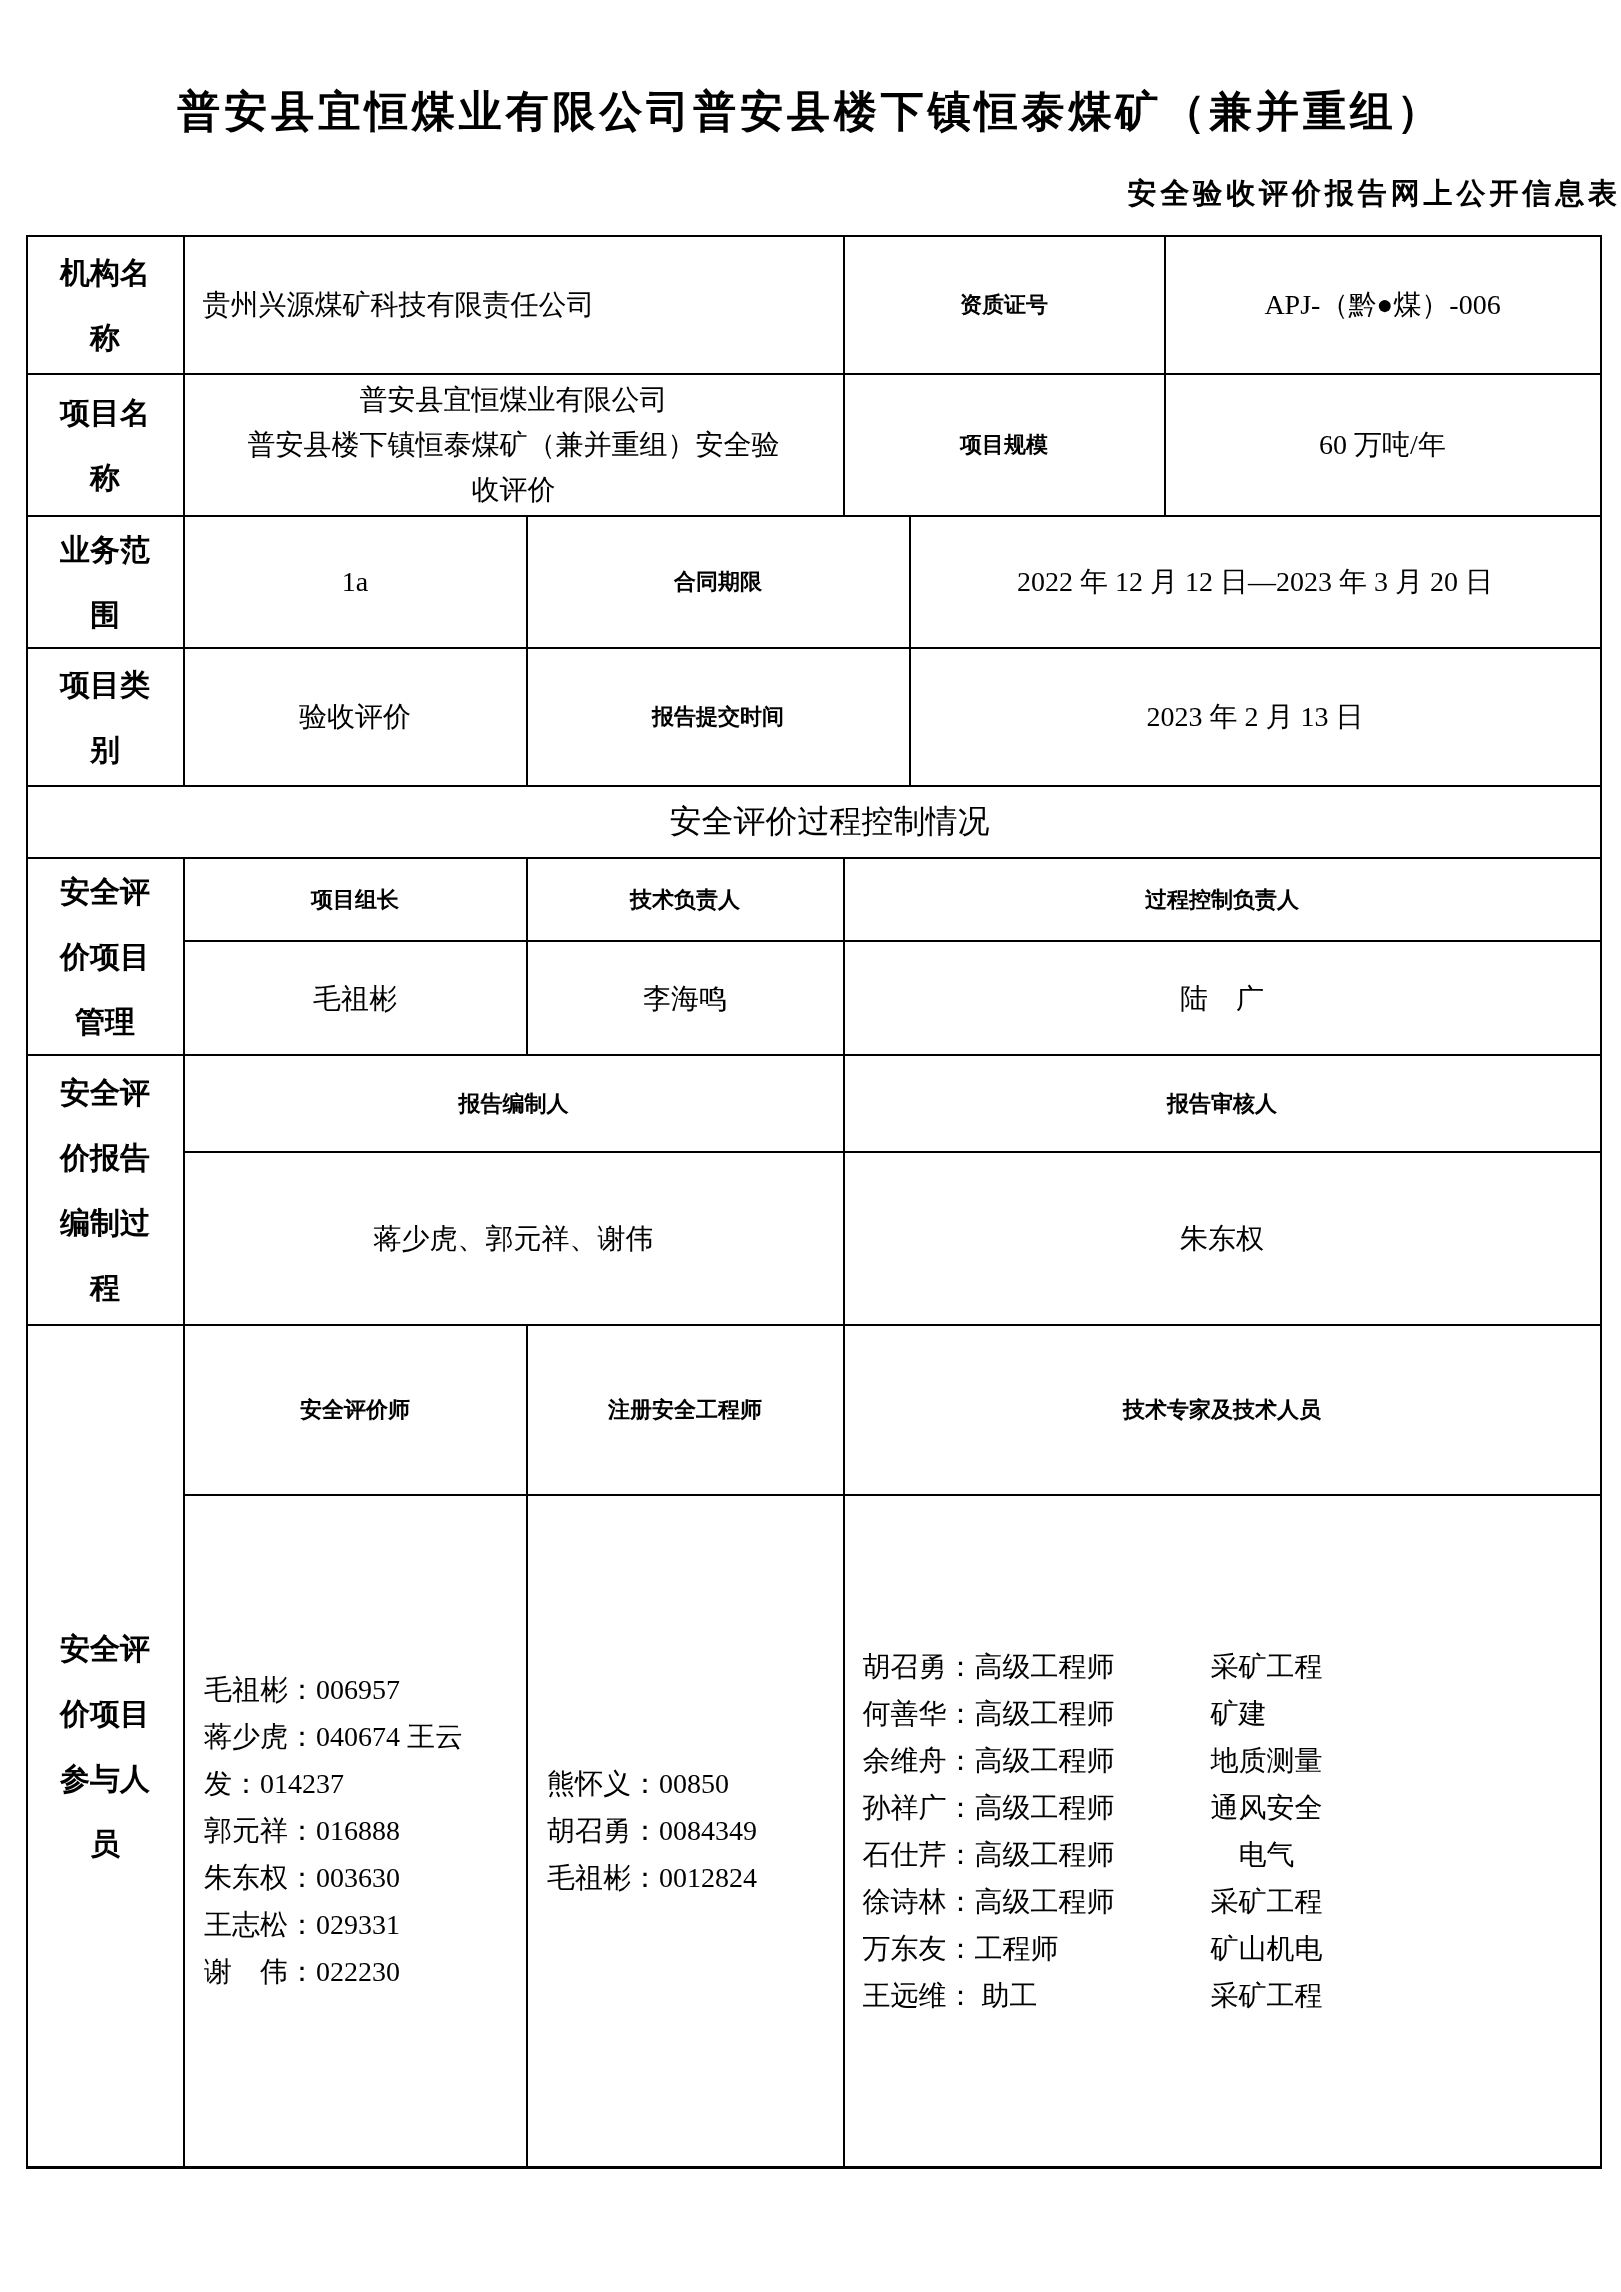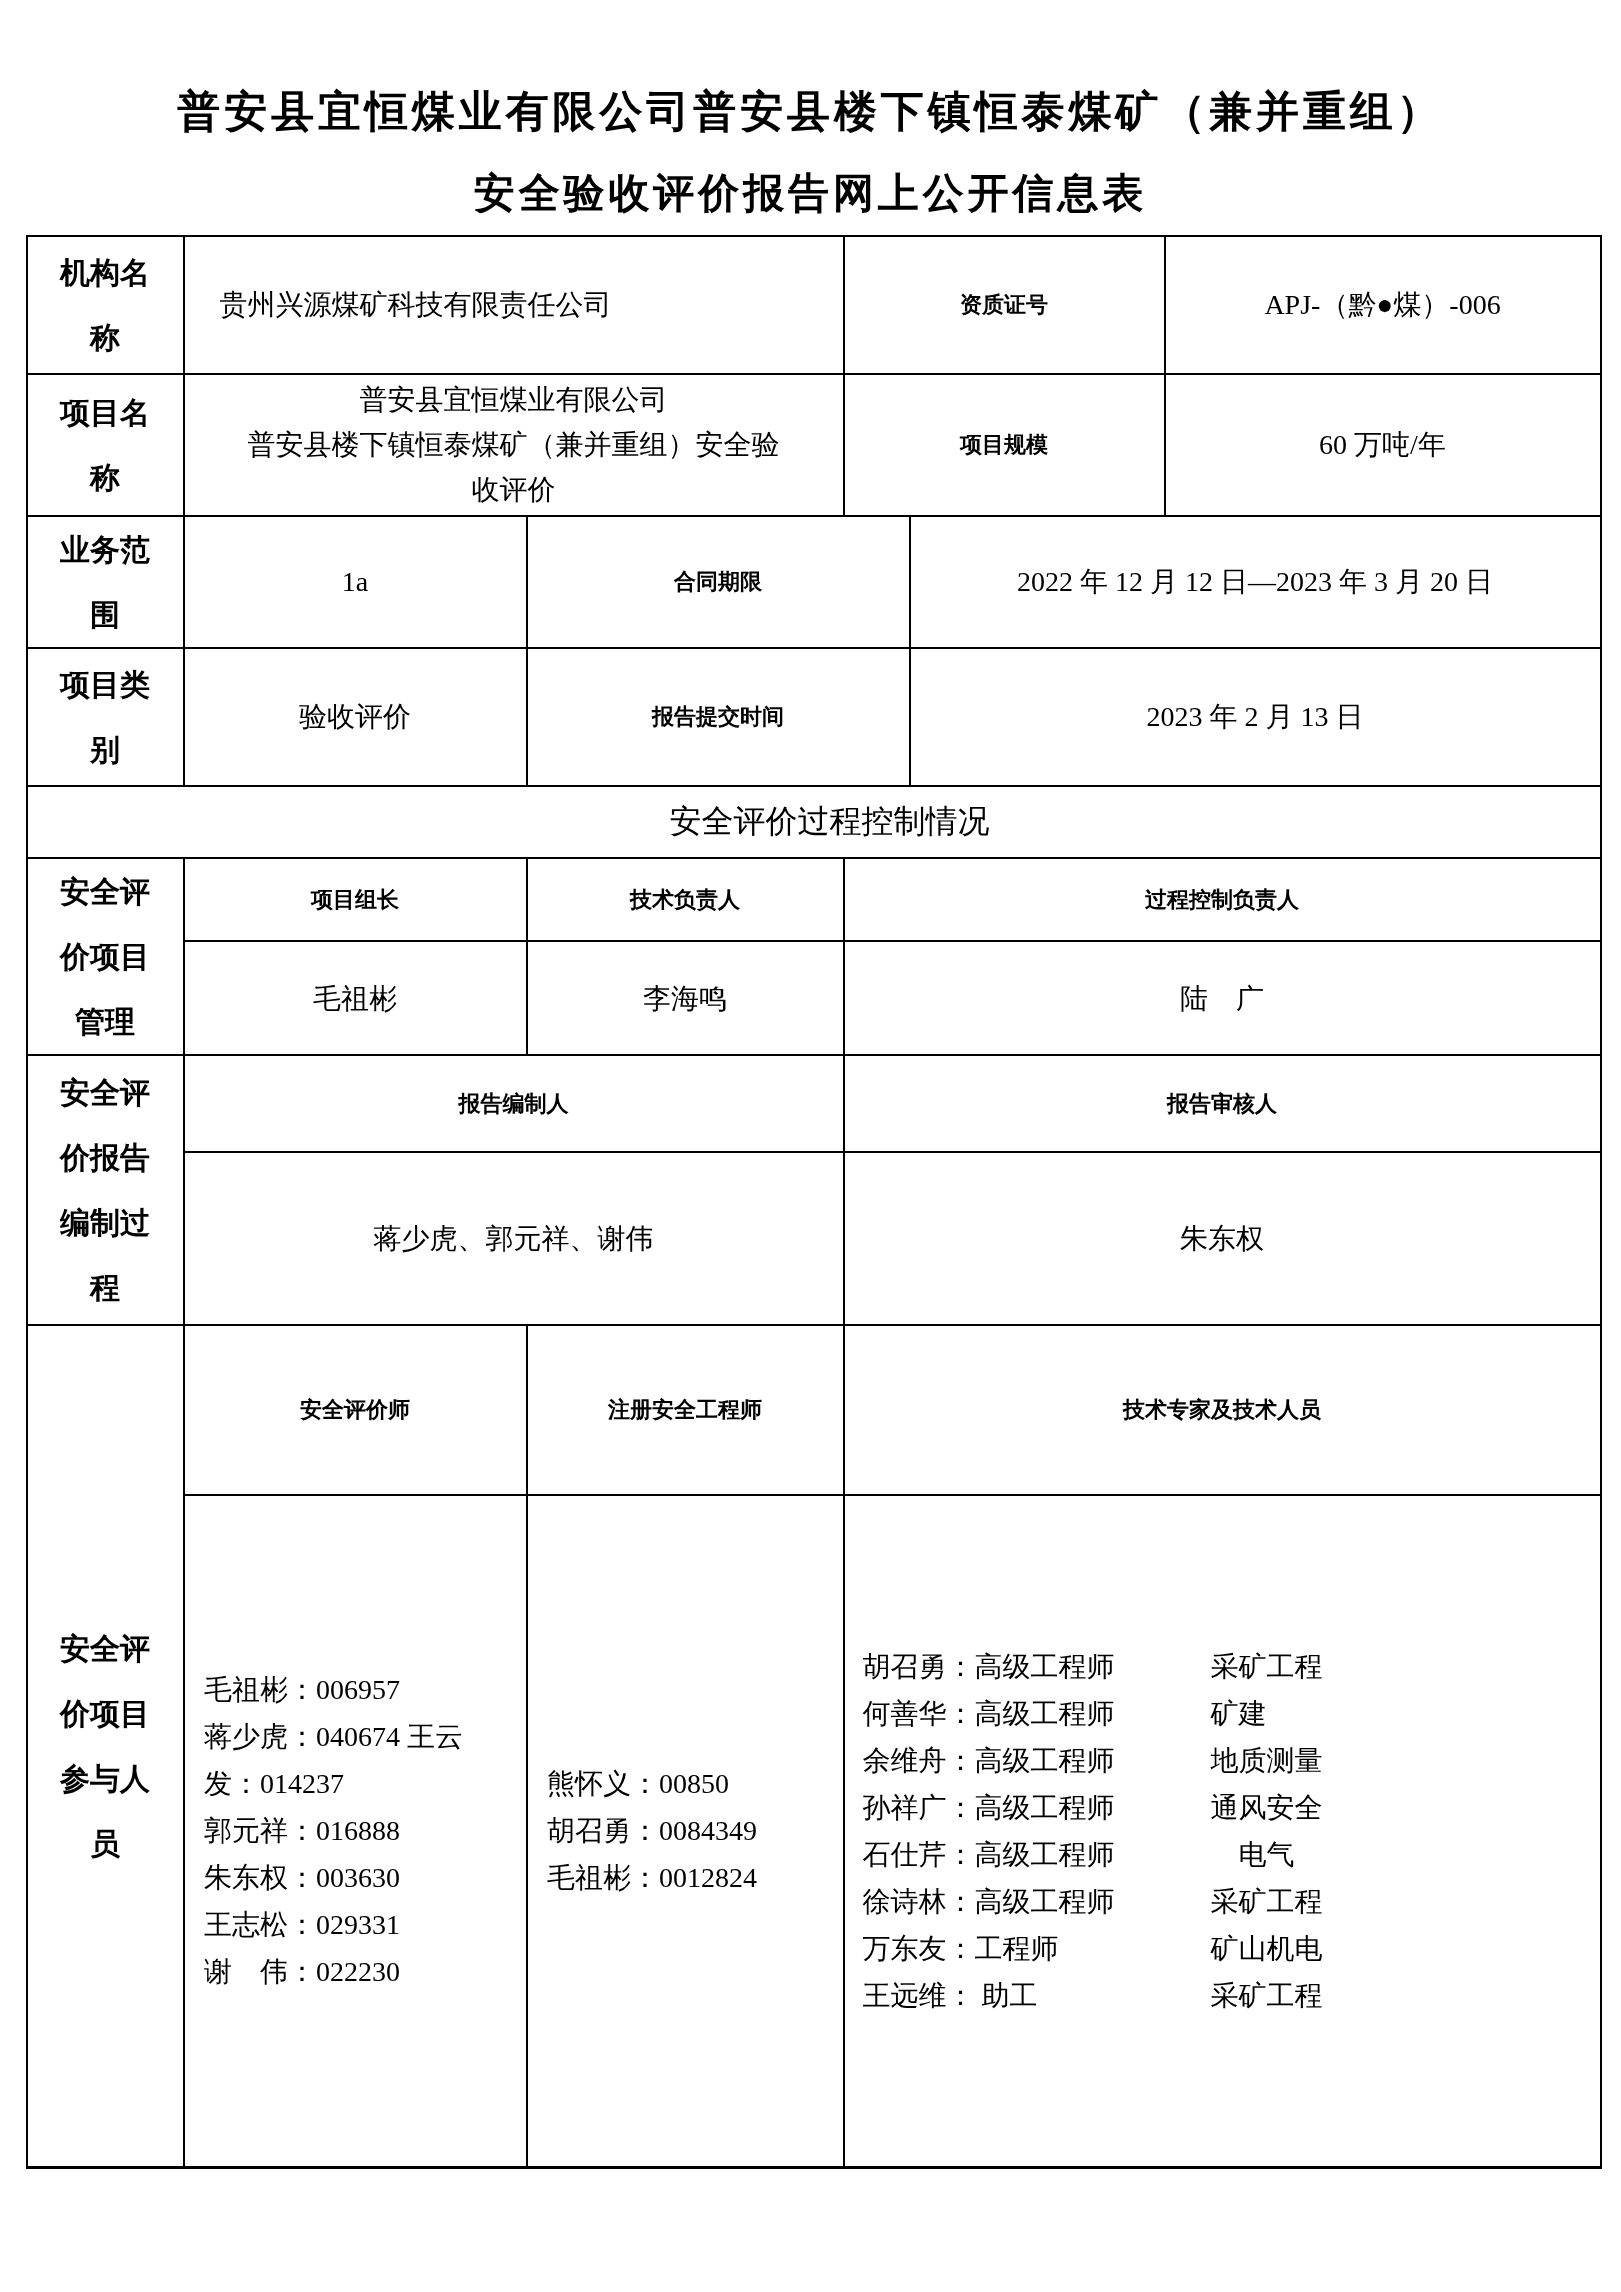--- a/index.html
+++ b/index.html
@@ -15,23 +15,24 @@
     margin:0;
   }
   .doc-title.l1{
     padding-top:86px;
     font-size:43px;
     line-height:51px;
     letter-spacing:3.9px;
   }
   .doc-title.l2{
     padding-top:31px;
-    font-size:41px;
+    font-size:29px;
     line-height:51px;
     letter-spacing:3.9px;
+    text-align:right;
   }
   table.main{
     border-collapse:collapse;
     table-layout:fixed;
     width:1573px;
     margin:15.7px 0 0 25.5px;
     border:2.9px solid #000;
     border-bottom-width:3.9px;
   }
   td{
@@ -48,21 +49,21 @@
     line-height:65px;
     text-align:center;
     white-space:pre-line;
   }
   td.hdr{
     font-weight:bold;
     font-size:22px;
     text-align:center;
   }
   td.val-c{text-align:center;}
-  td.val-l{text-align:left;padding-left:35px;}
+  td.val-l{text-align:left;padding-left:18px;}
   td.pre{white-space:pre-line;}
   tr.r1{height:138px;} tr.r2{height:142px;} tr.r3{height:130px;} tr.r4{height:138px;}
   tr.r5{height:72px;}  tr.r6{height:74px;}  tr.r7{height:100px;}
   tr.r8{height:97px;}  tr.r9{height:173px;} tr.r10{height:170px;} tr.r11{height:673px;}
   td.section-hdr{
     font-weight:normal;
     font-size:32px;
     text-align:center;
     border-bottom-width:2.9px;
     padding-left:32px;

